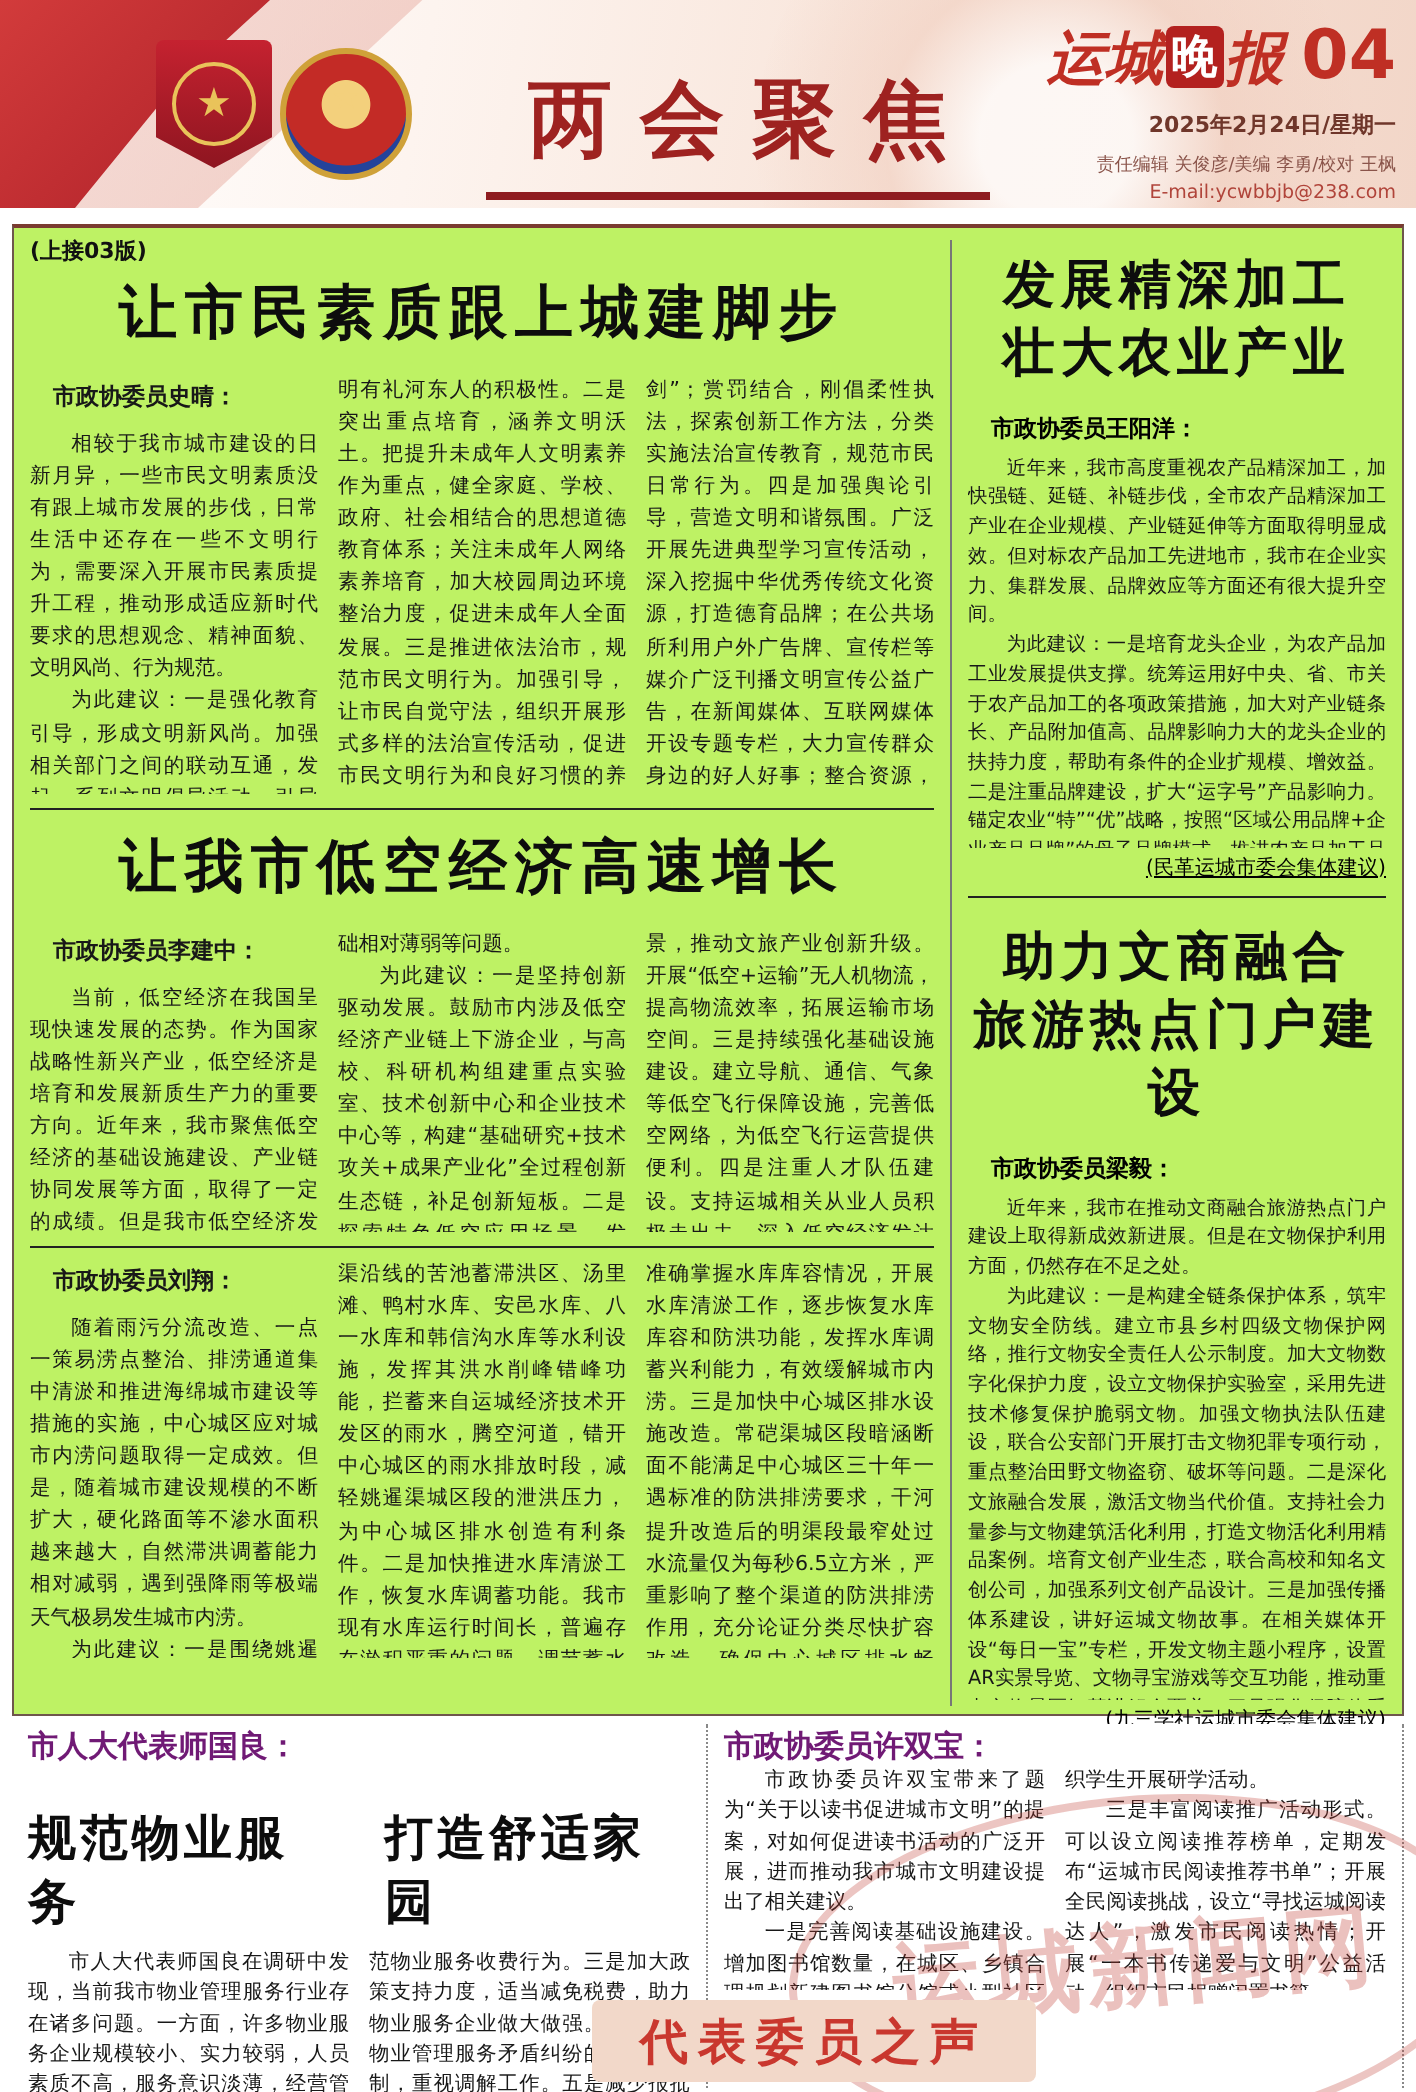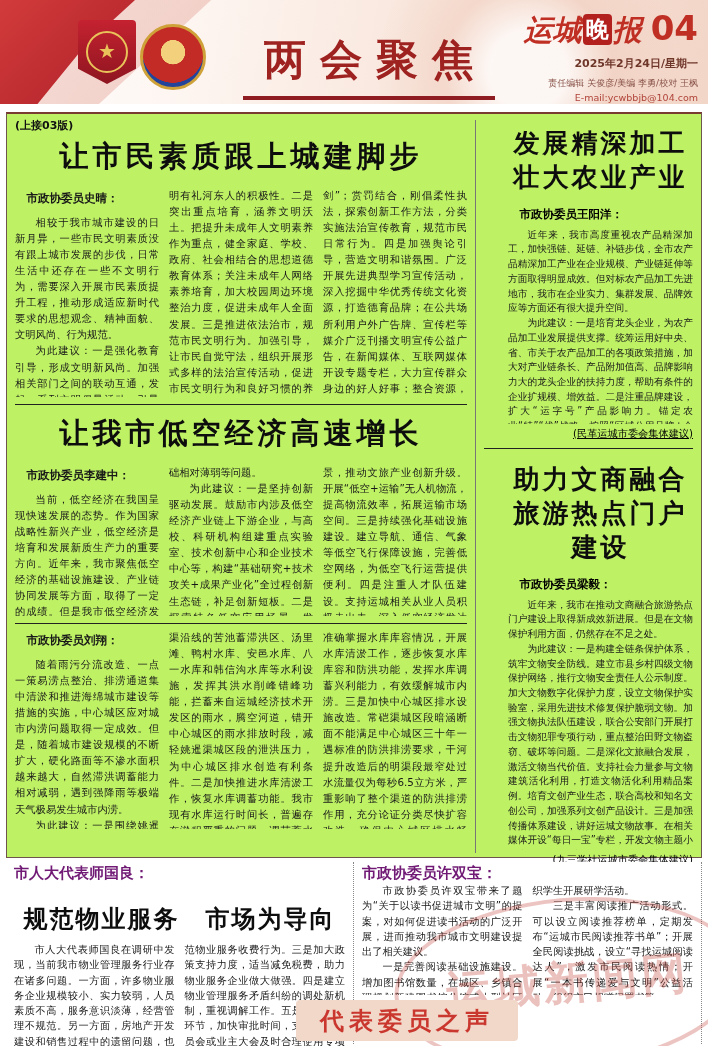--- a/index.html
+++ b/index.html
@@ -53,21 +53,21 @@
   .a-title-big { font-size:29px; letter-spacing:4px; margin:4px 0 10px; white-space:nowrap; }
   .art-body { display:flex; gap:10px; overflow:hidden; }
   .a1-body { height:210px; } .a2-body { height:152px; } .a3-body { height:200px; }
   .col { flex:1; min-width:0; font-size:10.3px; line-height:1.56; text-align:justify; color:#181818; }
   .col p { margin:0; text-indent:2em; }
   .plist.cont p:first-child { text-indent:0; }
   .byline { font-weight:bold; font-size:11.5px; margin:3px 0 6px; text-indent:1em; }
   .attribution { text-align:right; font-size:10.2px; margin-top:3px;text-decoration:underline; }
   .h-sep { border:0; border-top:1px solid #222; margin:7px 0 5px; }
 
-  .r-art { display:flex; flex-direction:column;margin-left:24px; }
+  .r-art { display:flex; flex-direction:column; }
   .r-title { font-size:26px; line-height:1.32; letter-spacing:3px; margin:8px 0 10px; }
   .r-byline { font-weight:bold; font-size:11.5px; margin:2px 0 6px; text-indent:1em; }
   .r-body { font-size:9.7px; line-height:1.52; text-align:justify; color:#181818; overflow:hidden; }
   .r-body p { margin:0; text-indent:2em; }
   .r1-body { height:196px; } .r2-body { height:252px; }
 
   
   .bottom-sec { position:absolute; left:6px; right:6px; top:862px; height:182px; display:flex; background:#fff; }
   .b-half { width:50%; box-sizing:border-box; padding:2px 8px 0; }
   .b-left  { border-right:1px dotted #888; }
@@ -106,21 +106,21 @@
     <div class="focus-block">
       <div class="focus-title">两会聚焦</div>
       <div class="focus-underline"></div>
     </div>
     <div class="paper-block">
       <div class="paper-name">
         <span>运城</span><span class="boxed">晚</span><span>报</span><span class="page-num">04</span>
       </div>
       <div class="date-line">2025年2月24日/星期一</div>
       <div class="editors-line">责任编辑 关俊彦/美编 李勇/校对 王枫</div>
-      <div class="email-line">E-mail:ycwbbjb@104.com</div>
+      <div class="email-line">E-mail:ycwbbjb@238.com</div>
     </div>
   </header>
 
   <main class="main-box">
     <section class="left-sec">
       <div class="cont-note">(上接03版)</div>
 
       <article>
         <h1 class="art-title a-title-big">让市民素质跟上城建脚步</h1>
         <div class="art-body a1-body">
@@ -227,21 +227,21 @@
         <div class="attribution">(九三学社运城市委会集体建议)</div>
       </article>
     </section>
   </main>
 
   <section class="bottom-sec">
     <div class="b-half b-left">
       <div class="kicker">市人大代表师国良：</div>
       <h2 class="b-title">
         <span>规范物业服务</span>
-        <span>市场为导向</span>
+        <span>打造舒适家园</span>
       </h2>
       <div class="b-cols">
         <div class="b-col">
             <p>市人大代表师国良在调研中发现，当前我市物业管理服务行业存在诸多问题。一方面，许多物业服务企业规模较小、实力较弱，人员素质不高，服务意识淡薄，经营管理不规范。另一方面，房地产开发建设和销售过程中的遗留问题，也给后续物业管理服务带来了极大挑战。</p>
           </div>
         <div class="b-col plist cont">
             <p>范物业服务收费行为。三是加大政策支持力度，适当减免税费，助力物业服务企业做大做强。四是建立物业管理服务矛盾纠纷的调处新机制，重视调解工作。五是减少报批环节，加快审批时间，支持业主委员会或业主大会及时合理使用专项维修资金。</p>
           </div>
       </div>
 

